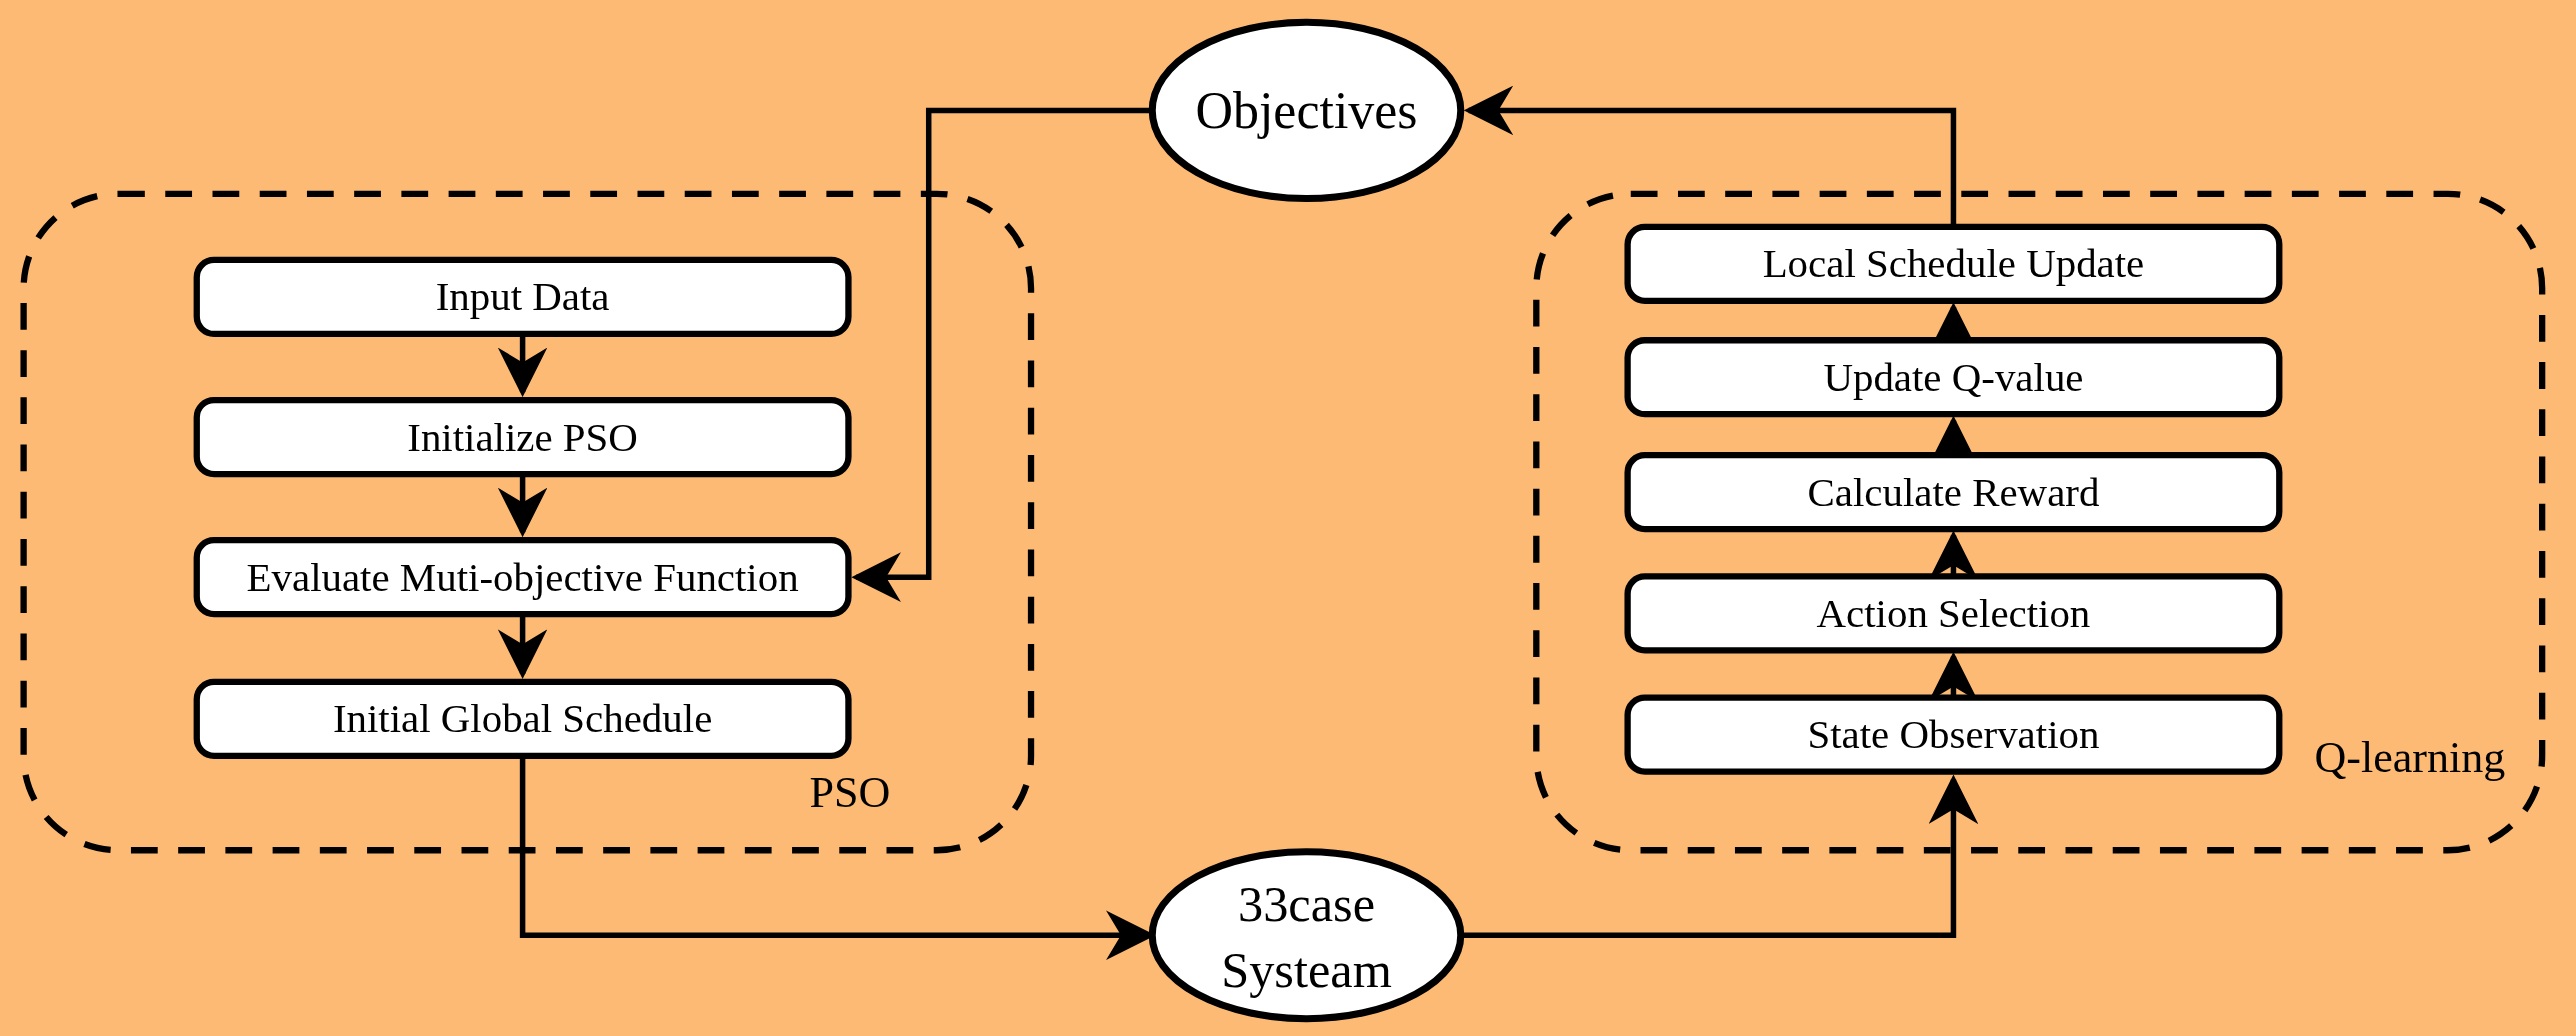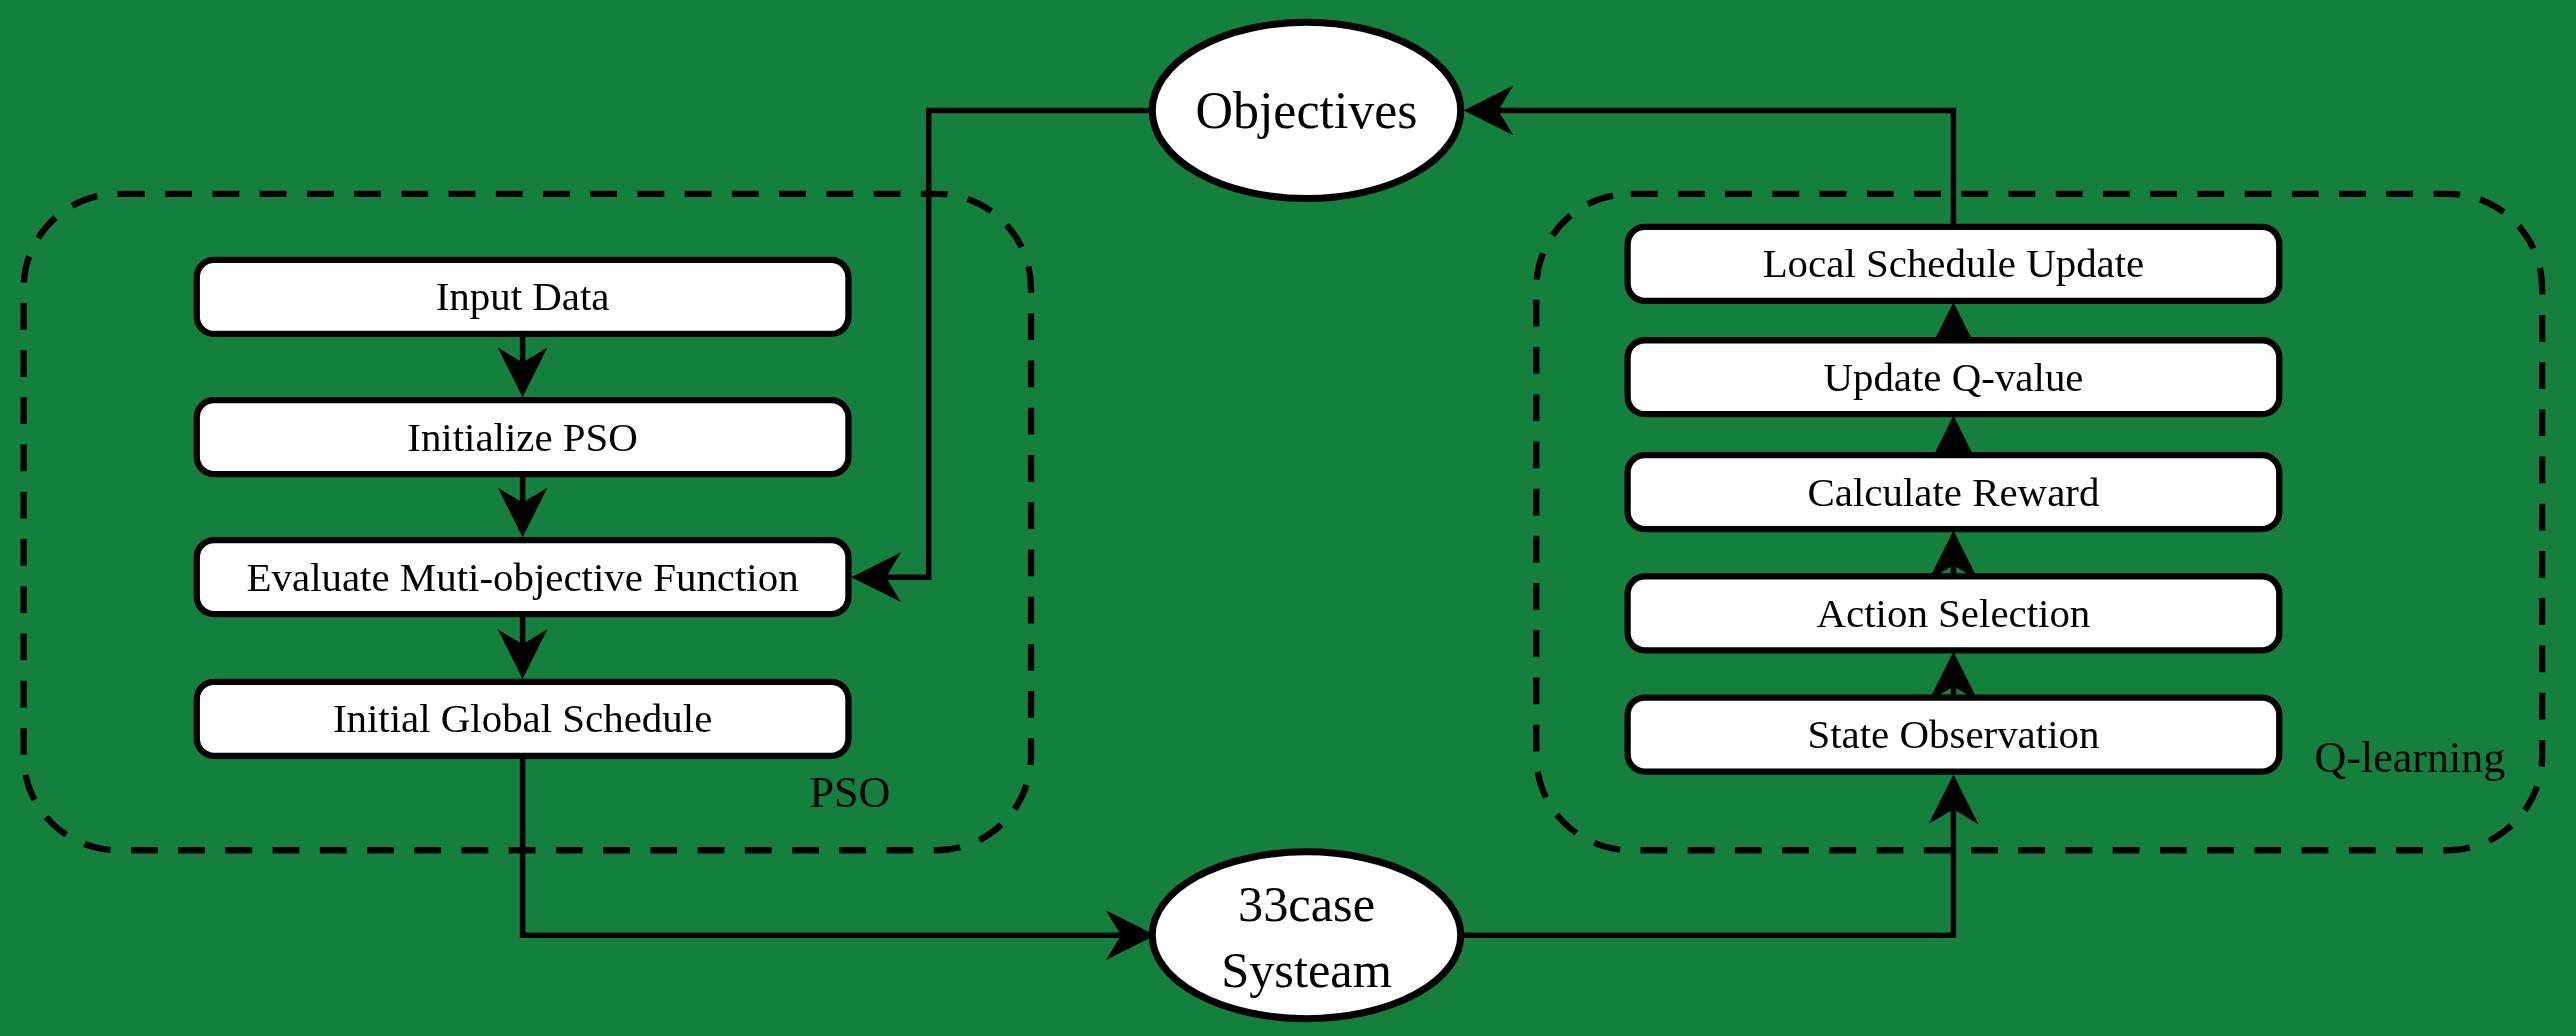--- a/index.html
+++ b/index.html
@@ -4,21 +4,21 @@
 <style>
   html, body {
     margin: 0;
     padding: 0;
     background: #ffffff;
   }
   #stage {
     position: relative;
     width: 2576px;
     height: 1037px;
-    background: #15803d;
+    background: #fdba74;
     overflow: hidden;
   }
   svg {
     display: block;
     width: 2576px;
     height: 1037px;
   }
   .box {
     fill: #ffffff;
     stroke: #000000;

